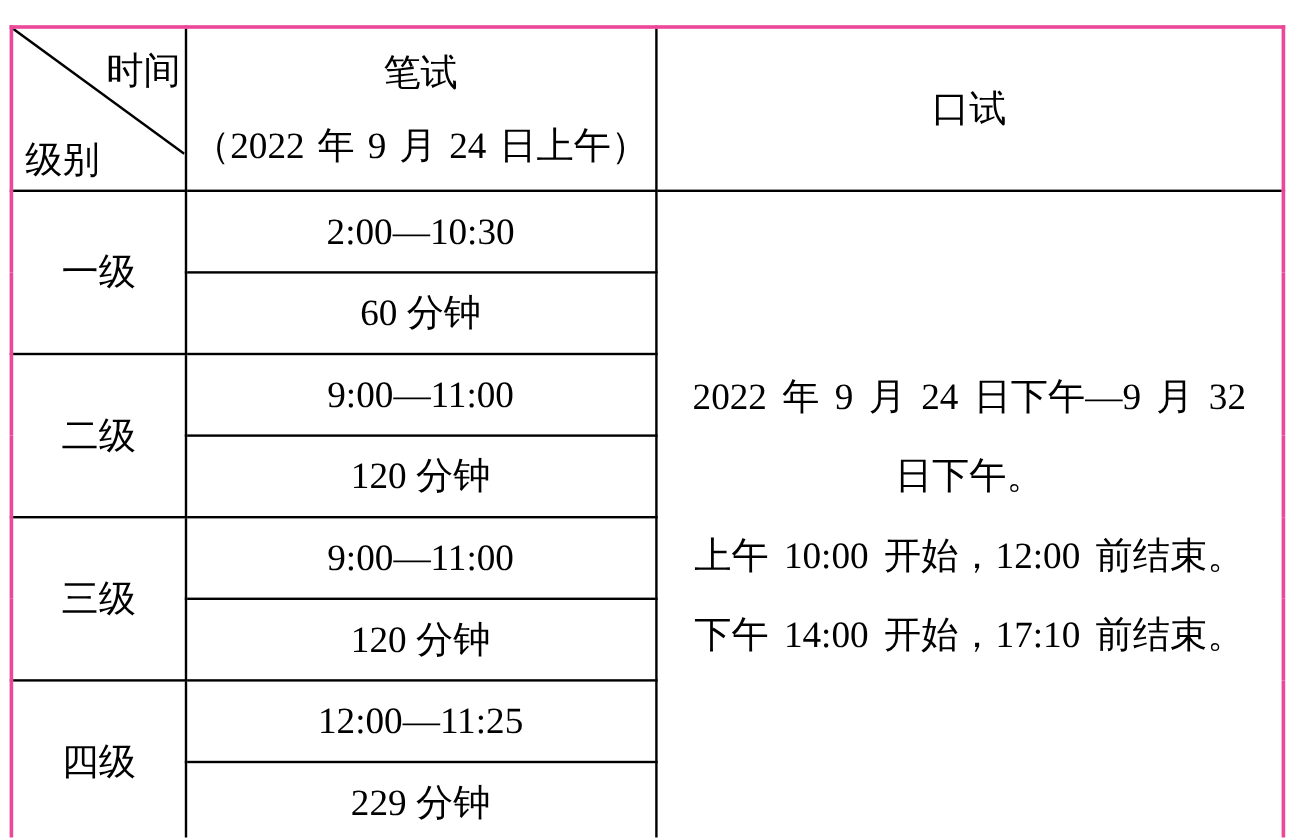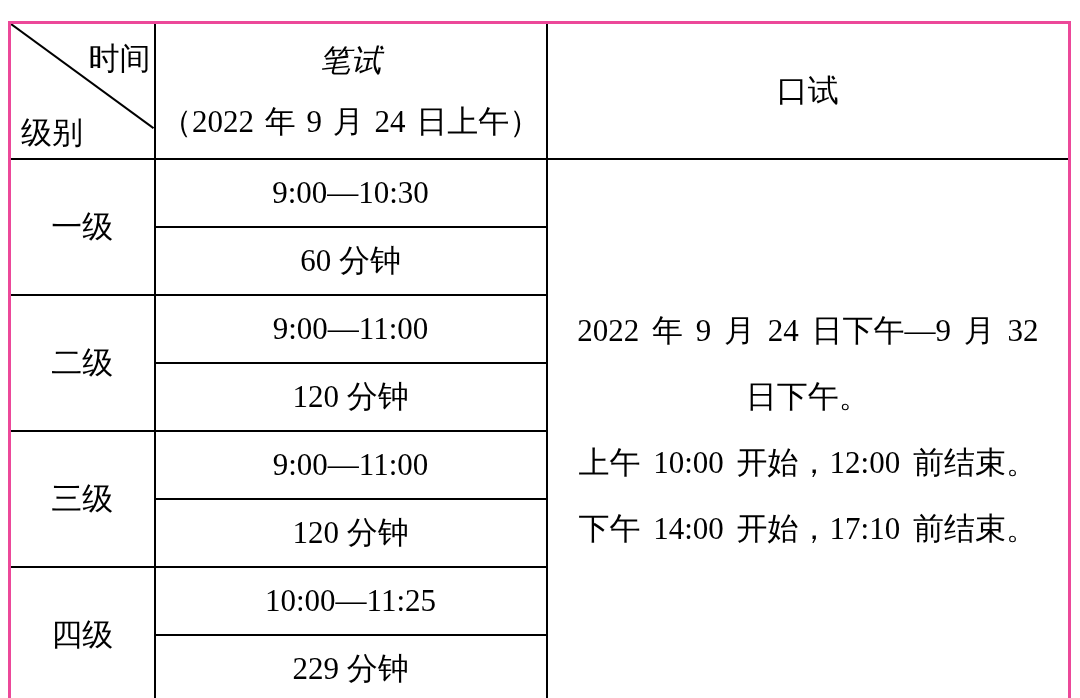--- a/index.html
+++ b/index.html
@@ -27,21 +27,21 @@
   tr.header-row { height: 136px; }
   tr.sub-row { height: 68px; }
 
   
   td.corner-cell { position: relative; }
   .corner-cell svg { position: absolute; left: 0; top: 0; width: 100%; height: 100%; display: block; }
   .corner-label-time { position: absolute; top: 16px; right: 3px; }
   .corner-label-level { position: absolute; bottom: 6px; left: 10px; }
 
   
-  .written-title { margin-bottom: 24px; font-style: italic; }
+  .written-title { margin-bottom: 24px; }
   .written-subtitle { word-spacing: 3px; }
 
   
   td.oral-cell {
     text-align: left;
     padding-left: 22px; padding-right: 10px;
   }
   .oral-line {
     line-height: 66px;
     word-spacing: 5px;
@@ -69,21 +69,21 @@
       </td>
       <td>
         <div class="written-title">笔试</div>
         <div class="written-subtitle">（2022 年 9 月 24 日上午）</div>
       </td>
       <td>口试</td>
     </tr>
 
     <tr class="sub-row">
       <td rowspan="2">一级</td>
-      <td>9:00—10:30</td>
+      <td>2:00—10:30</td>
       <td rowspan="8" class="oral-cell">
         <div class="oral-line">2022 年 9 月 24 日下午—9 月 32</div>
         <div class="oral-line">日下午。</div>
         <div class="oral-line">上午 10:00 开始，12:00 前结束。</div>
         <div class="oral-line">下午 14:00 开始，17:10 前结束。</div>
       </td>
     </tr>
     <tr class="sub-row">
       <td>60 分钟</td>
     </tr>
@@ -99,20 +99,20 @@
     <tr class="sub-row">
       <td rowspan="2">三级</td>
       <td>9:00—11:00</td>
     </tr>
     <tr class="sub-row">
       <td>120 分钟</td>
     </tr>
 
     <tr class="sub-row">
       <td rowspan="2">四级</td>
-      <td>10:00—11:25</td>
+      <td>12:00—11:25</td>
     </tr>
     <tr class="sub-row">
       <td>229 分钟</td>
     </tr>
   </tbody>
     </table>
 </div>
 
 </body></html>

